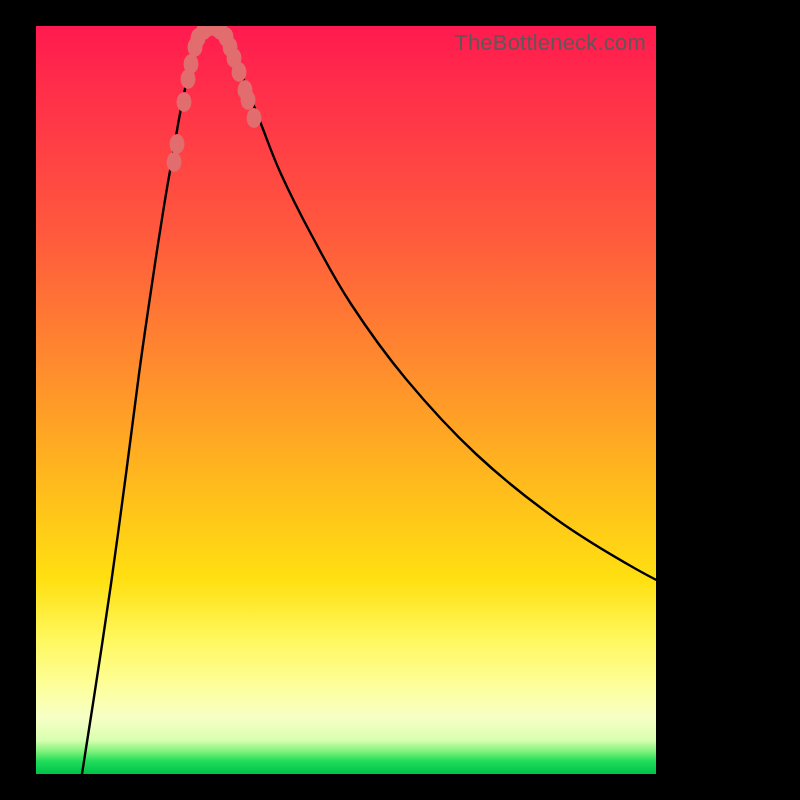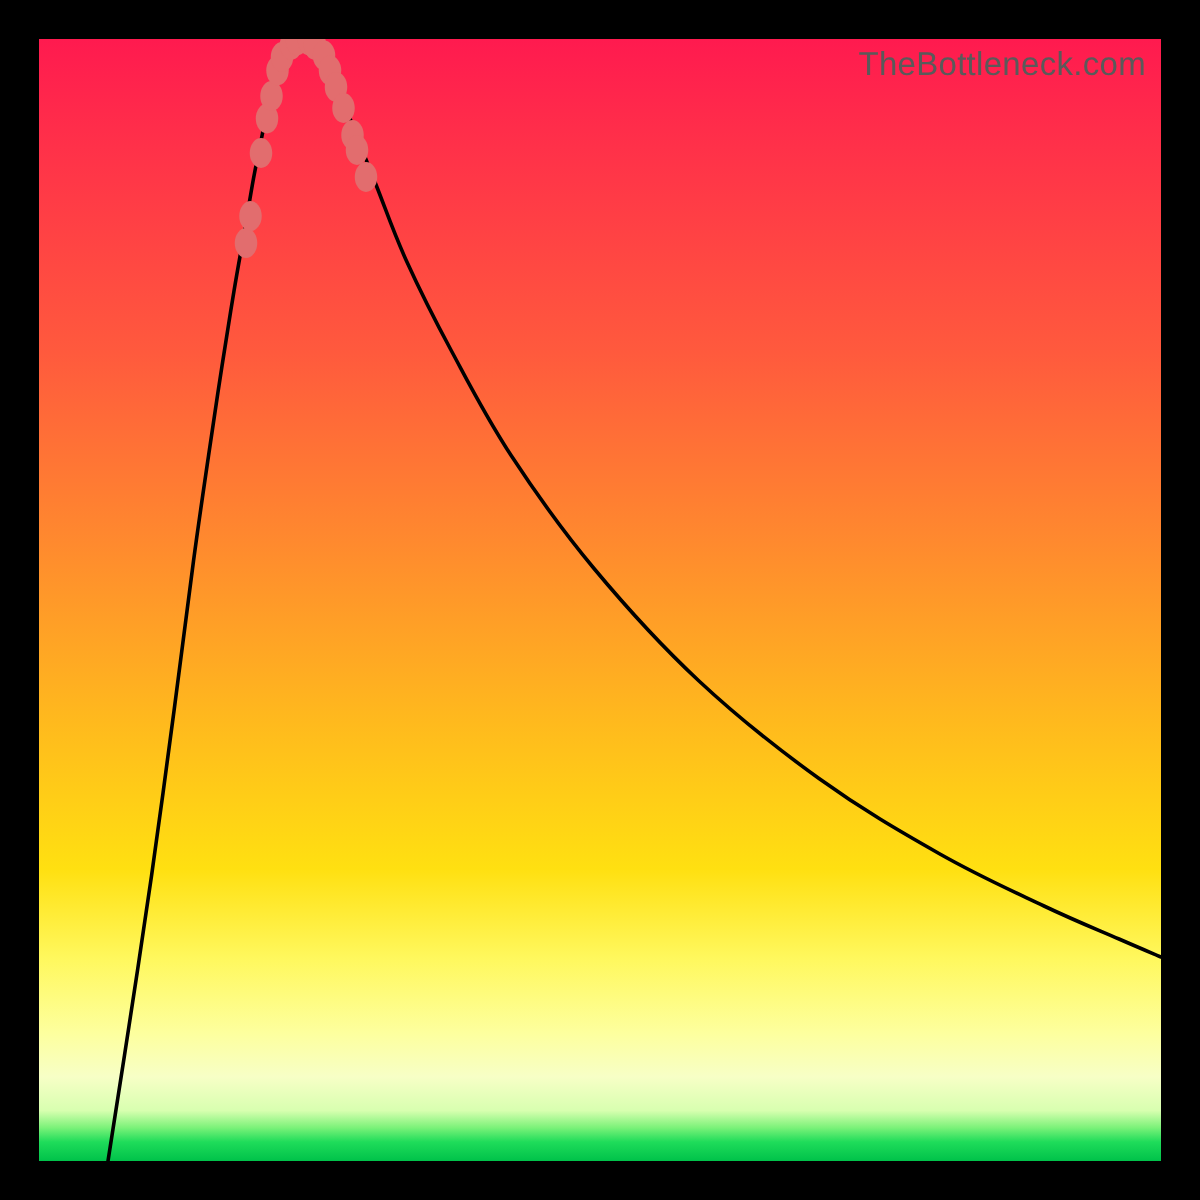--- a/index.html
+++ b/index.html
@@ -14,23 +14,23 @@
   .frame {
     position: absolute;
     left: 0;
     top: 0;
     width: 800px;
     height: 800px;
     background: #000;
   }
   .plot {
     position: absolute;
-    left: 26px;
+    left: 36px;
     top: 26px;
-    width: 748px;
+    width: 620px;
     height: 748px;
     
     background:
       linear-gradient(to bottom,
         #ff1a4f 0%,
         #ff2d4a 8%,
         #ff5a3d 28%,
         #ff8a2e 45%,
         #ffb71e 60%,
         #ffe011 74%,

